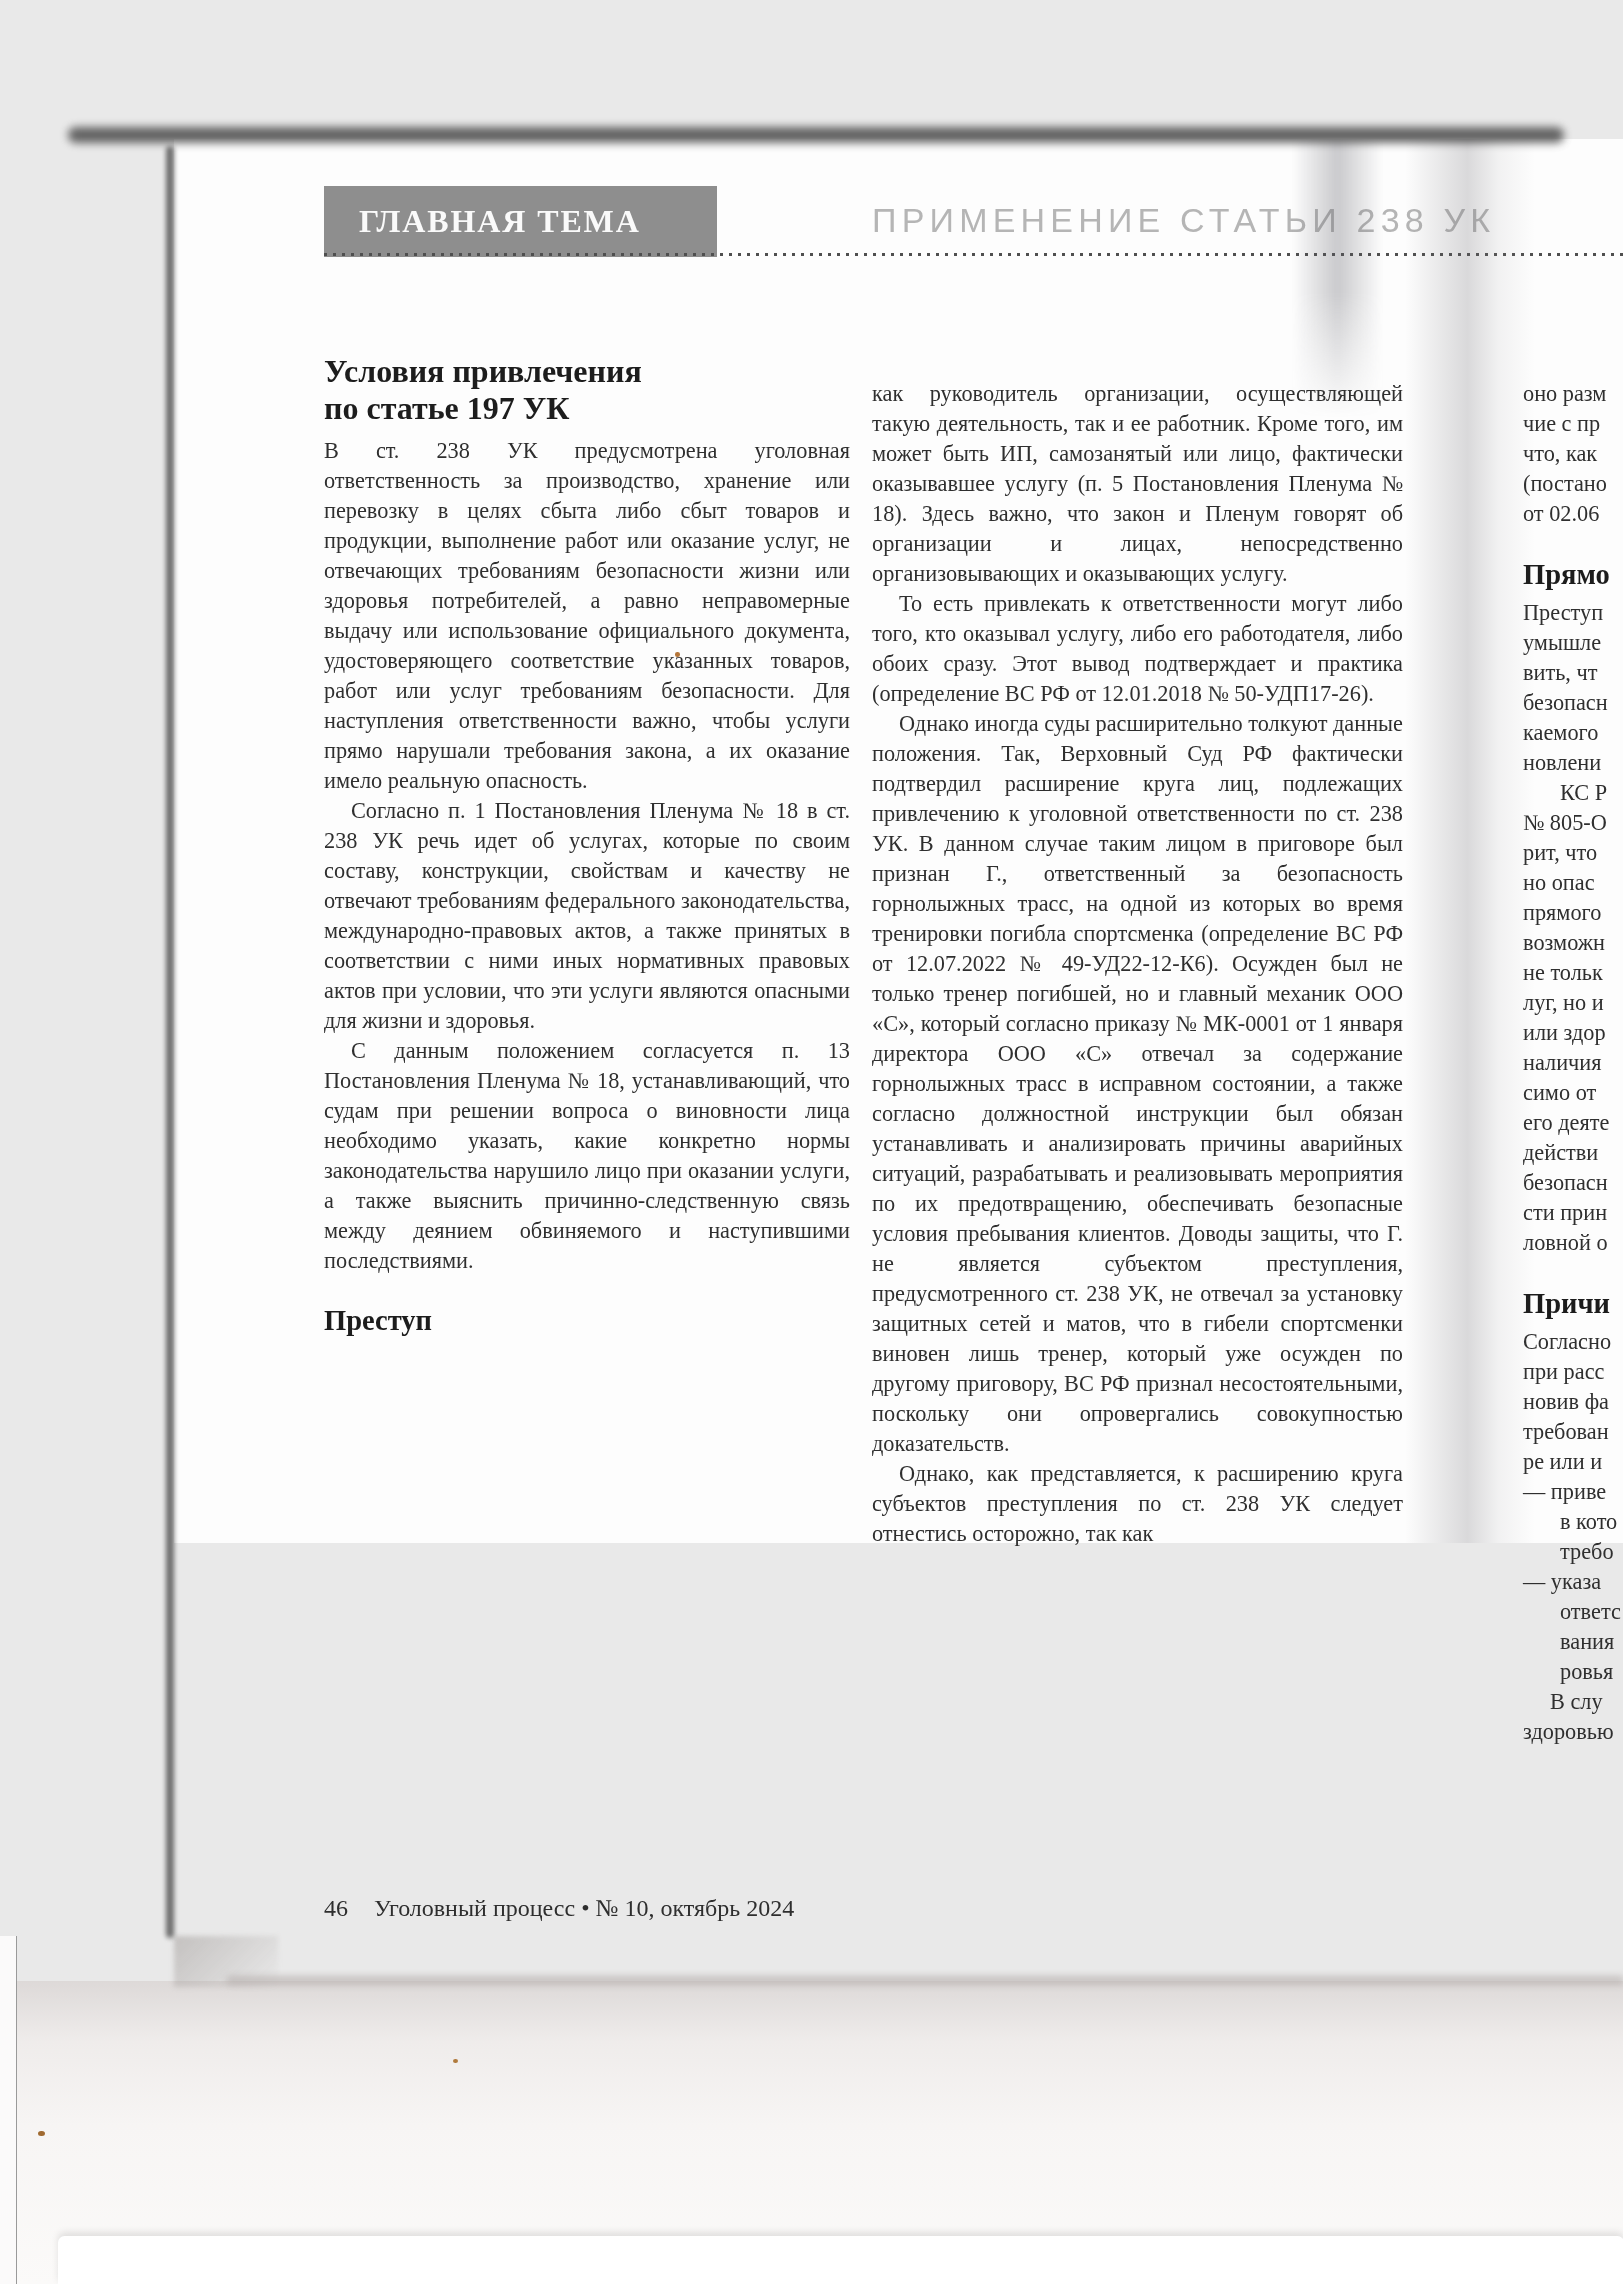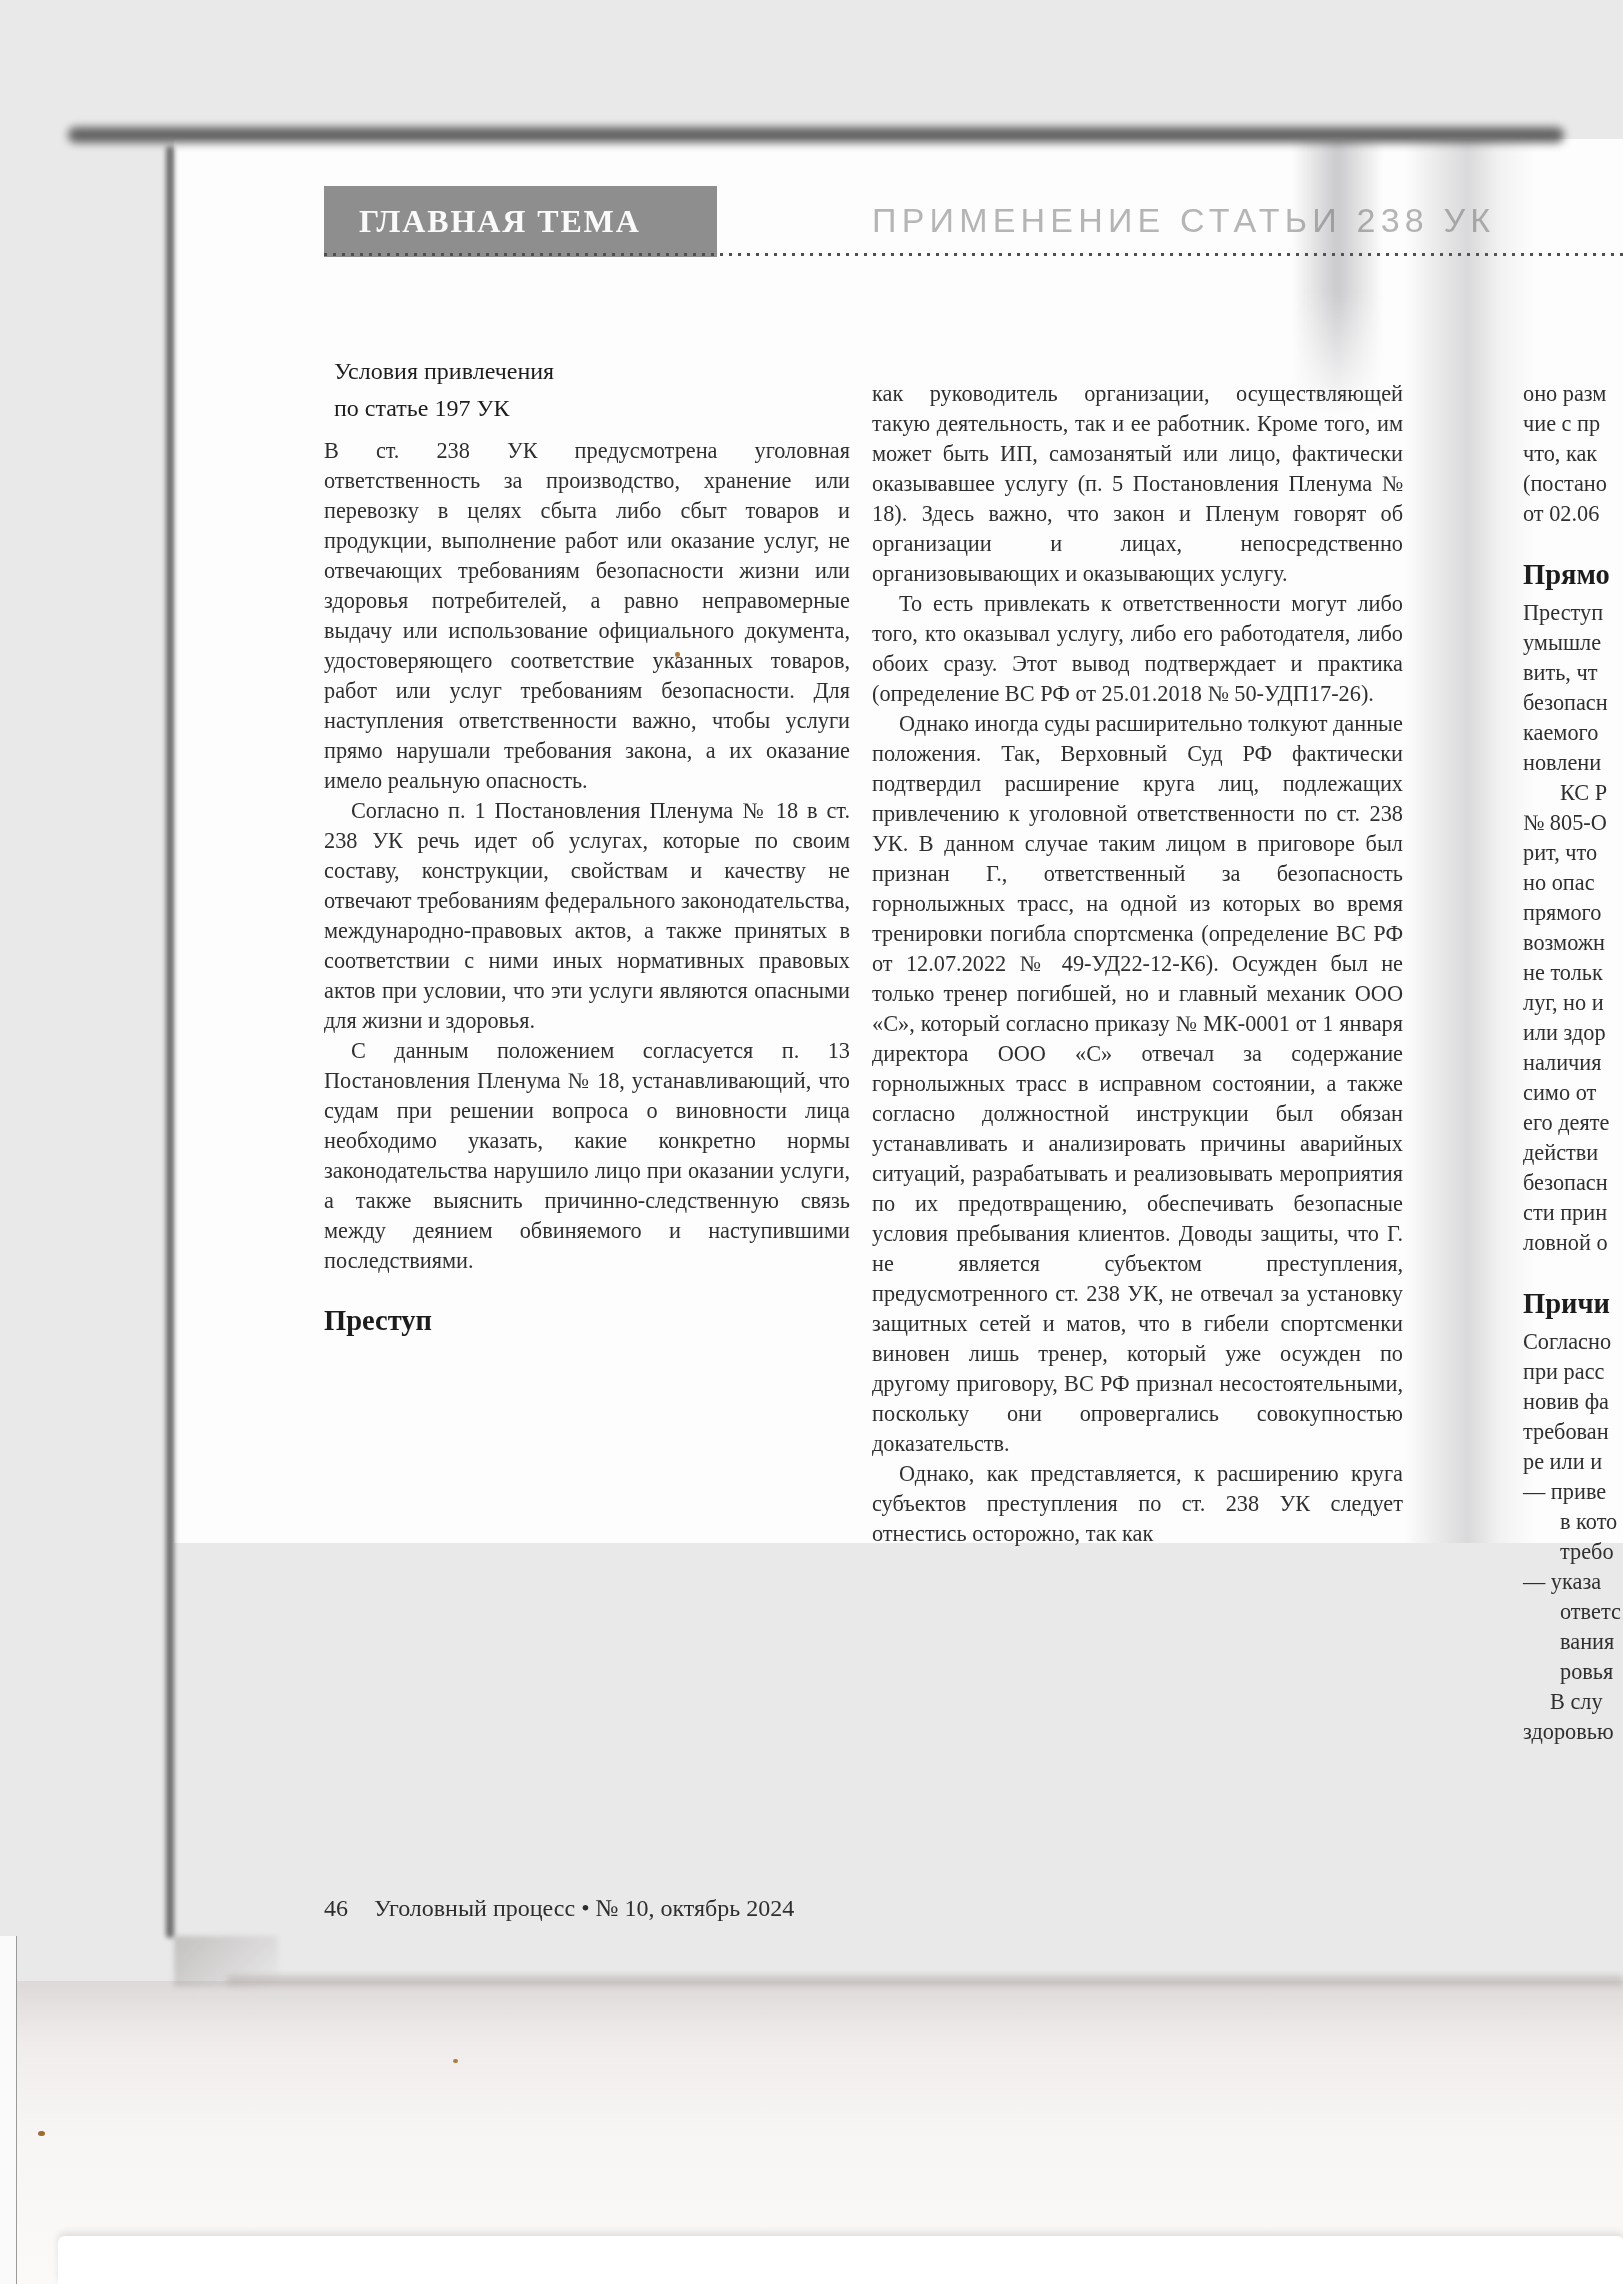--- a/index.html
+++ b/index.html
@@ -43,21 +43,21 @@
     background:repeating-linear-gradient(90deg,#4f4f4f 0 2.6px,rgba(0,0,0,0) 2.6px 9px);}
 
   
   .col{position:absolute;color:#2f2f2f;font-family:"Liberation Serif",serif;
     font-size:22.3px;line-height:30px;text-align:justify;hyphens:auto;-webkit-hyphens:auto;}
   .col-left{left:150px;top:214px;width:526px;}
   .col-mid{left:698px;top:240px;width:531px;}
   .col-right{left:1349px;top:240px;width:285px;text-align:left;white-space:nowrap;}
 
   .headline{margin:0 0 9px 0;text-align:left;color:#1d1d1d;}
-  .hl-line{display:block;font-size:24px;line-height:37px;font-weight:400;margin-left:10px;}
+  .hl-line{display:block;font-size:32px;line-height:37px;font-weight:700;}
   .body-p{margin:0;}
   .indent{text-indent:27px;}
   .subheading{font-size:28.5px;line-height:32px;font-weight:700;color:#1c1c1c;text-align:left;
     margin:28.5px 0 11.7px 0;}
 
   .frag{display:block;height:30px;overflow:visible;}
   .frag-heading{display:block;font-size:28.5px;line-height:34px;font-weight:700;color:#1c1c1c;
     margin-top:28.5px;margin-bottom:6.5px;}
   .frag-indent{padding-left:37px;}
   .frag-hang{padding-left:37px;}
@@ -103,21 +103,21 @@
           <p class="body-p indent">Согласно п. 1 Постановления Пленума № 18 в ст. 238 УК речь идет об услугах, которые по своим составу, конструкции, свойствам и качеству не отвечают требованиям федерального законодательства, международно-правовых актов, а также принятых в соответствии с ними иных нормативных правовых актов при условии, что эти услуги являются опасными для жизни и здоровья.</p>
           <p class="body-p indent">С данным положением согласуется п. 13 Постановления Пленума № 18, устанавливающий, что судам при решении вопроса о виновности лица необходимо указать, какие конкретно нормы законодательства нарушило лицо при оказании услуги, а также выяснить причинно-следственную связь между деянием обвиняемого и наступившими последствиями.</p>
         </div>
       <div class="subheading">Преступ</div>
     </div>
 
     <div class="col col-mid">
       <div>
 
       <p class="body-p">как руководитель организации, осуществляющей такую деятельность, так и ее работник. Кроме того, им может быть ИП, самозанятый или лицо, фактически оказывавшее услугу (п. 5 Постановления Пленума № 18). Здесь важно, что закон и Пленум говорят об организации и лицах, непосредственно организовывающих и оказывающих услугу.</p>
-          <p class="body-p indent">То есть привлекать к ответственности могут либо того, кто оказывал услугу, либо его работодателя, либо обоих сразу. Этот вывод подтверждает и практика (определение ВС РФ от 25.01.2018 № 50-УДП17-26).</p>
+          <p class="body-p indent">То есть привлекать к ответственности могут либо того, кто оказывал услугу, либо его работодателя, либо обоих сразу. Этот вывод подтверждает и практика (определение ВС РФ от 12.01.2018 № 50-УДП17-26).</p>
           <p class="body-p indent">Однако иногда суды расширительно толкуют данные положения. Так, Верховный Суд РФ фактически подтвердил расширение круга лиц, подлежащих привлечению к уголовной ответственности по ст. 238 УК. В данном случае таким лицом в приговоре был признан Г., ответственный за безопасность горнолыжных трасс, на одной из которых во время тренировки погибла спортсменка (определение ВС РФ от 12.07.2022 № 49-УД22-12-К6). Осужден был не только тренер погибшей, но и главный механик ООО «С», который согласно приказу № МК-0001 от 1 января директора ООО «С» отвечал за содержание горнолыжных трасс в исправном состоянии, а также согласно должностной инструкции был обязан устанавливать и анализировать причины аварийных ситуаций, разрабатывать и реализовывать мероприятия по их предотвращению, обеспечивать безопасные условия пребывания клиентов. Доводы защиты, что Г. не является субъектом преступления, предусмотренного ст. 238 УК, не отвечал за установку защитных сетей и матов, что в гибели спортсменки виновен лишь тренер, который уже осужден по другому приговору, ВС РФ признал несостоятельными, поскольку они опровергались совокупностью доказательств.</p>
           <p class="body-p indent">Однако, как представляется, к расширению круга субъектов преступления по ст. 238 УК следует отнестись осторожно, так как</p>
         </div>
     </div>
 
     <div class="col col-right">
       <div>
 
       <span class="frag">оно разм</span>
           <span class="frag">чие с пр</span>

